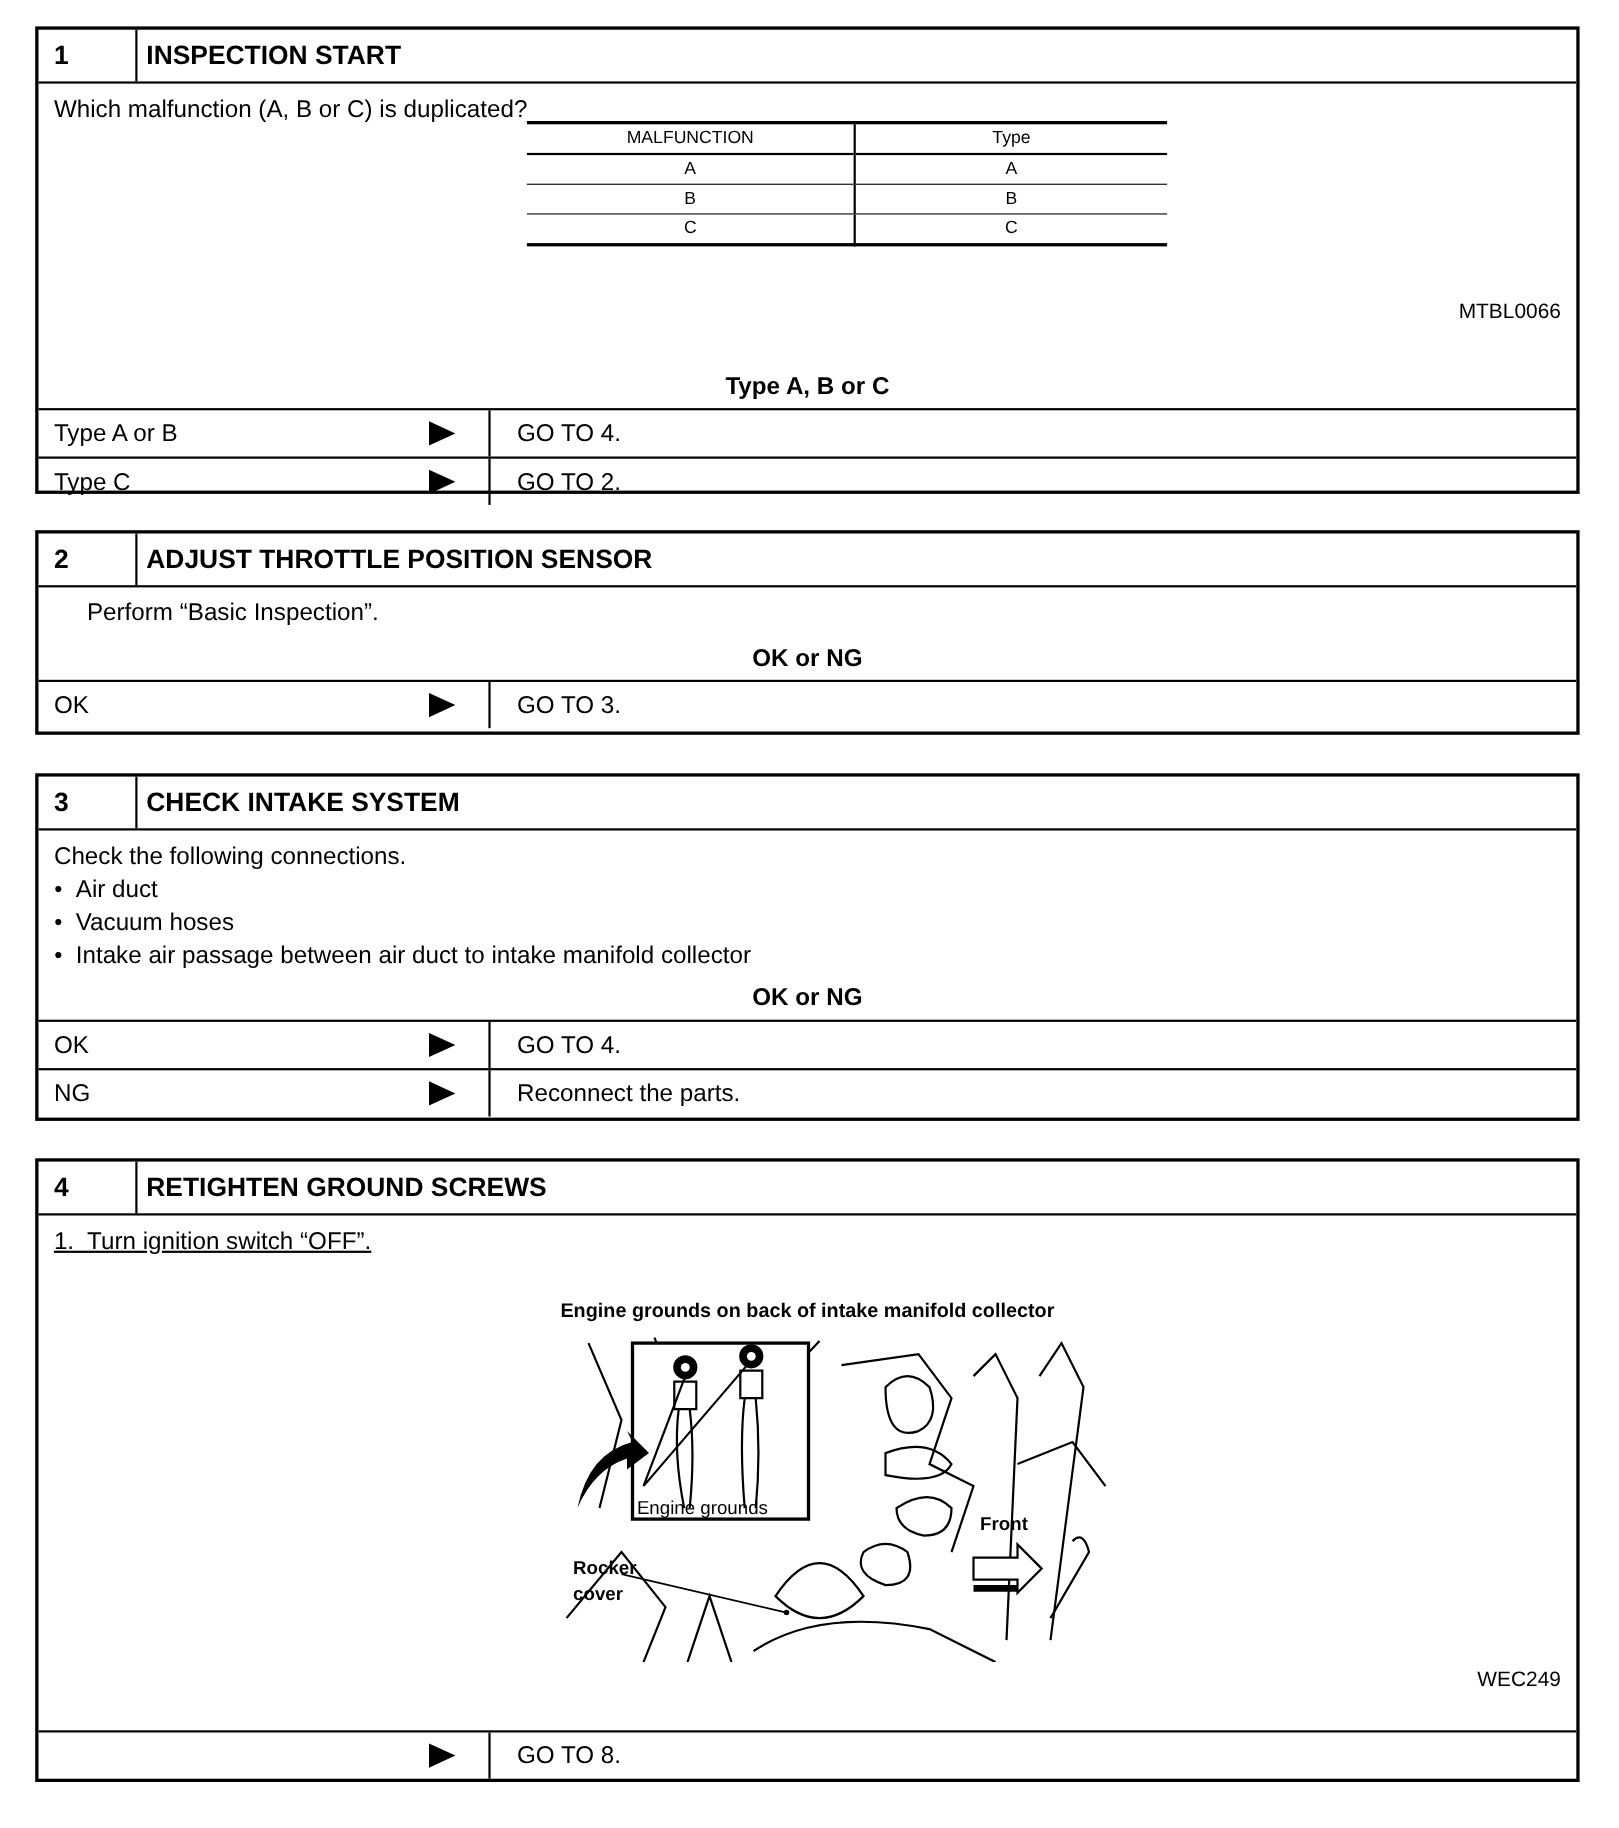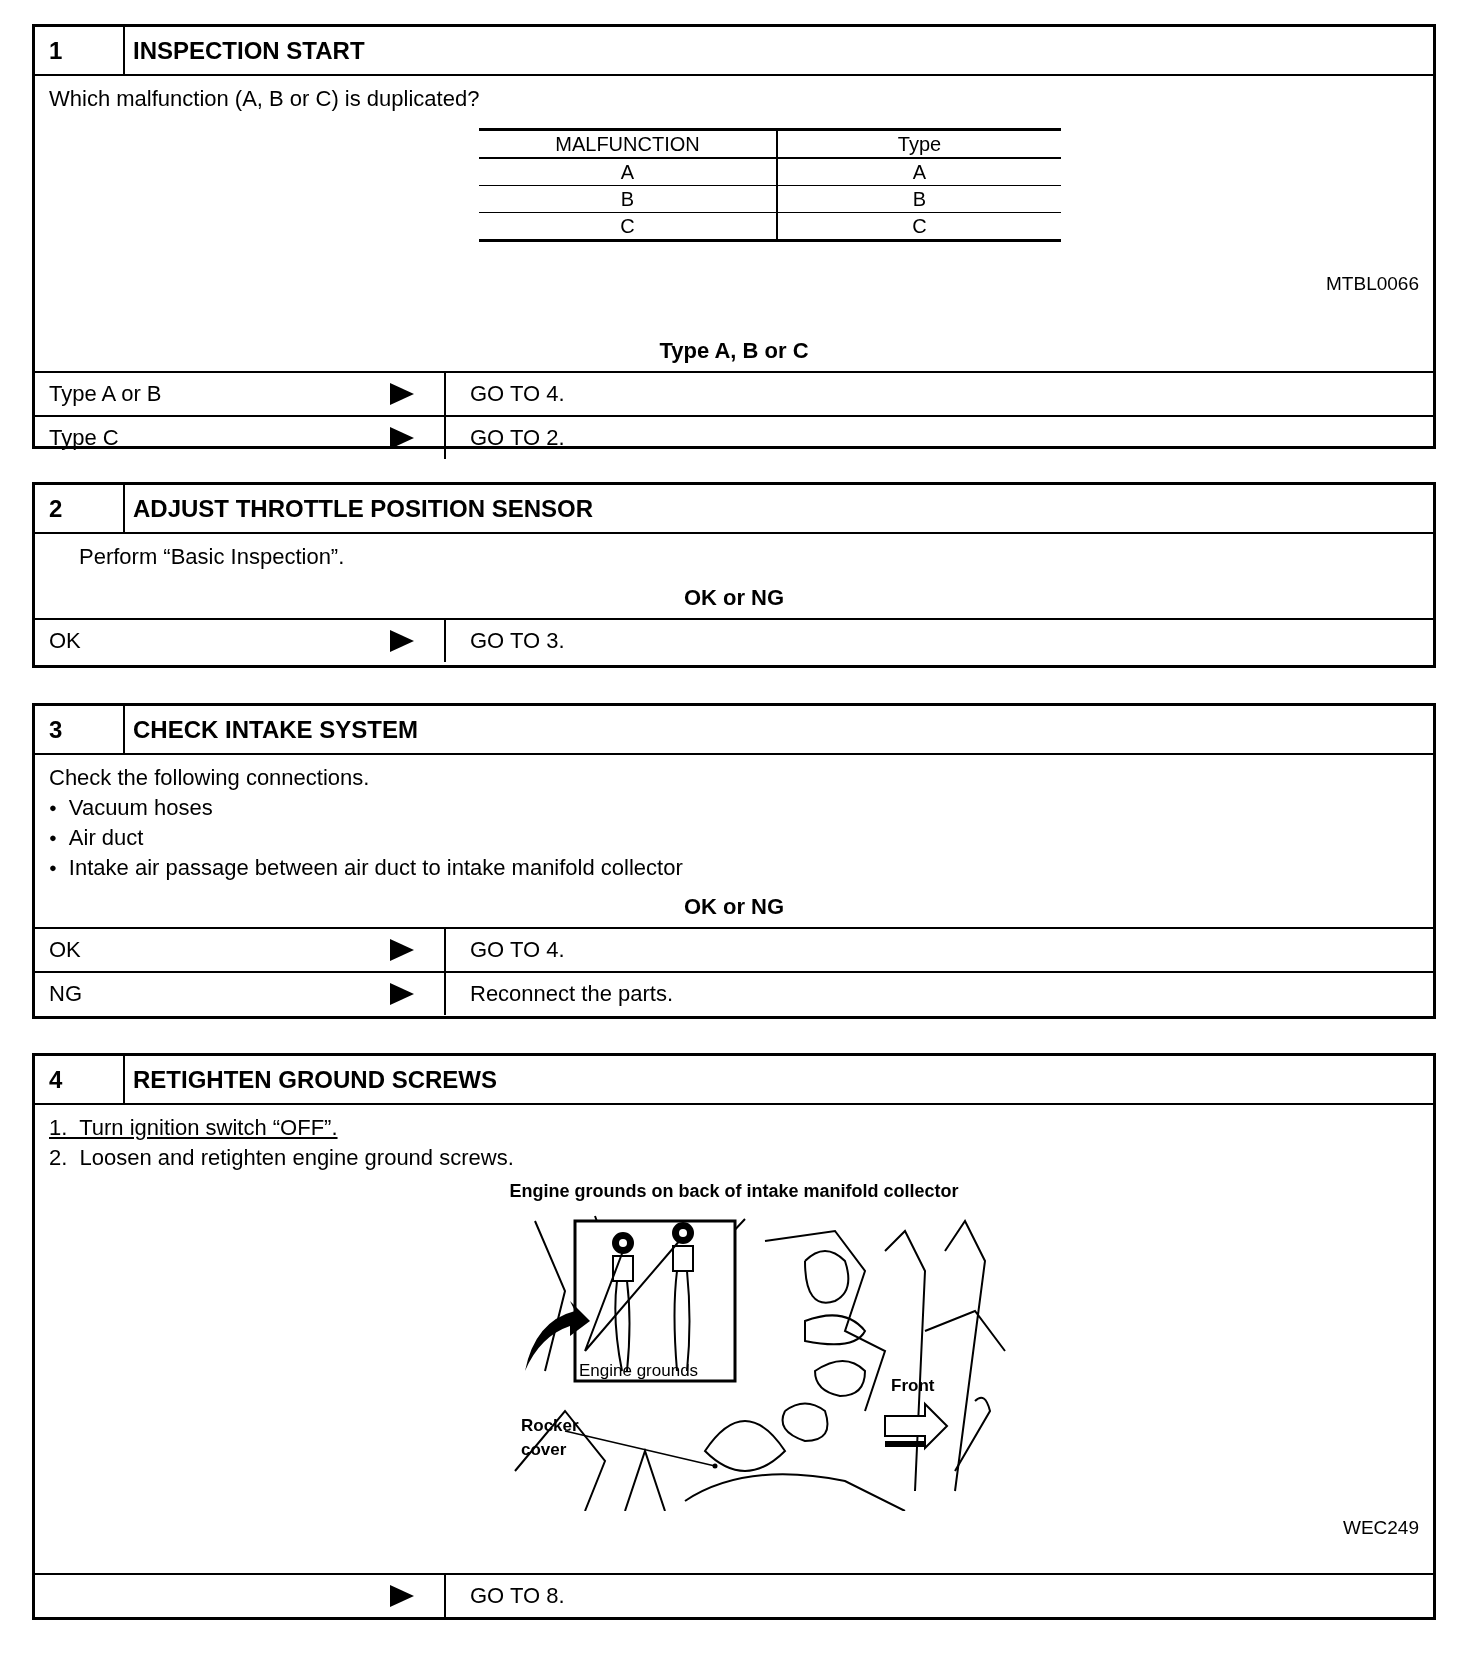--- a/index.html
+++ b/index.html
@@ -14,21 +14,21 @@
   .line { line-height: 30px; height: 30px; }
   .bullet::before { content: "●"; font-size: 13px; vertical-align: 3px; margin-right: 12px; }
   .res { text-align: center; font-weight: bold; font-size: 22px; height: 40px; line-height: 40px; }
   .row { display: flex; height: 42px; border-top: 2px solid #000; font-size: 22px; }
   .row .cond { width: 411px; border-right: 2px solid #000; display: flex; align-items: center;
                padding-left: 14px; box-sizing: border-box; position: relative; }
   .row .arrow { position: absolute; right: 30px; top: 50%; transform: translateY(-50%);
                 width: 0; height: 0; border-top: 11px solid transparent; border-bottom: 11px solid transparent;
                 border-left: 24px solid #000; }
   .row .act { flex: 1; display: flex; align-items: center; padding-left: 24px; }
-  table.mt { position: absolute; left: 444px; top: 52px; width: 582px; border-collapse: collapse; font-size: 20px; }
+  table.mt { position: absolute; left: 444px; top: 34px; width: 582px; border-collapse: collapse; font-size: 16px; }
   table.mt th, table.mt td { text-align: center; height: 26px; padding: 0; font-weight: normal; }
   table.mt thead tr { border-top: 3px solid #000; border-bottom: 2px solid #000; }
   table.mt tbody tr { border-bottom: 1px solid #000; }
   table.mt tbody tr:last-child { border-bottom: 3px solid #000; }
   table.mt th:first-child, table.mt td:first-child { border-right: 2px solid #000; width: 297px; }
   .figid { position: absolute; right: 14px; font-size: 19px; }
   .caption { position: absolute; left: 0; right: 0; text-align: center; font-weight: bold; font-size: 18px; }
 </style>
 </head>
 <body>
@@ -99,22 +99,22 @@
   </div>
 </div>
 
 <div class="box" style="top:703px;height:316px;">
   <div class="hdr">
     <div class="num">3</div>
     <div class="ttl">CHECK INTAKE SYSTEM</div>
   </div>
   <div class="body" style="height:124px;">
     <div class="line">Check the following connections.</div>
+    <div class="line bullet">Air duct</div>
     <div class="line bullet">Vacuum hoses</div>
-    <div class="line bullet">Air duct</div>
     <div class="line bullet">Intake air passage between air duct to intake manifold collector</div>
   </div>
   <div class="res">OK or NG</div>
   <div class="row">
     <div class="cond">
         <span>OK</span>
         <span class="arrow"></span>
       </div>
     <div class="act">GO TO 4.</div>
   </div>
@@ -127,21 +127,20 @@
   </div>
 </div>
 
 <div class="box" style="top:1053px;height:567px;">
   <div class="hdr">
     <div class="num">4</div>
     <div class="ttl">RETIGHTEN GROUND SCREWS</div>
   </div>
   <div class="body" style="height:460px;">
     <div class="line" style="white-space:pre;text-decoration:underline;">1.  Turn ignition switch “OFF”.</div>
-    <div class="line" style="white-space:pre;">2.  Loosen and retighten engine ground screws.</div>
     <div class="caption" style="top:76px;">Engine grounds on back of intake manifold collector</div>
     <svg style="position:absolute;left:470px;top:106px;" width="520" height="300" viewBox="0 0 520 300">
       <g fill="none" stroke="#000" stroke-width="2">
         <path d="M30 10 L60 80 L40 160 M90 5 L110 60 M240 8 L210 40 M260 30 L330 20 L360 60 L340 120 L380 140 L360 200"></path>
         <path d="M300 50 q20 -20 40 0 q10 30 -10 40 q-30 10 -30 -40 M300 110 q40 -15 60 10 q-10 20 -60 10 z"></path>
         <path d="M310 160 q30 -20 50 0 q0 25 -25 25 q-25 -5 -25 -25 z M280 200 q20 -15 40 0 q10 30 -20 30 q-30 -10 -20 -30"></path>
         <path d="M380 40 L400 20 L420 60 L410 280 M440 40 L460 10 L480 50 L450 280 M420 120 L470 100 L500 140"></path>
         <path d="M470 190 q10 -10 15 10 L450 260 M200 240 q40 -60 80 0 q-40 40 -80 0 z M180 290 q60 -40 160 -20 L400 300"></path>
         <path d="M10 260 L60 200 L100 250 L80 300 M120 300 L140 240 L160 300"></path>
         <rect x="70" y="10" width="160" height="160" fill="#fff" stroke-width="3"></rect>

